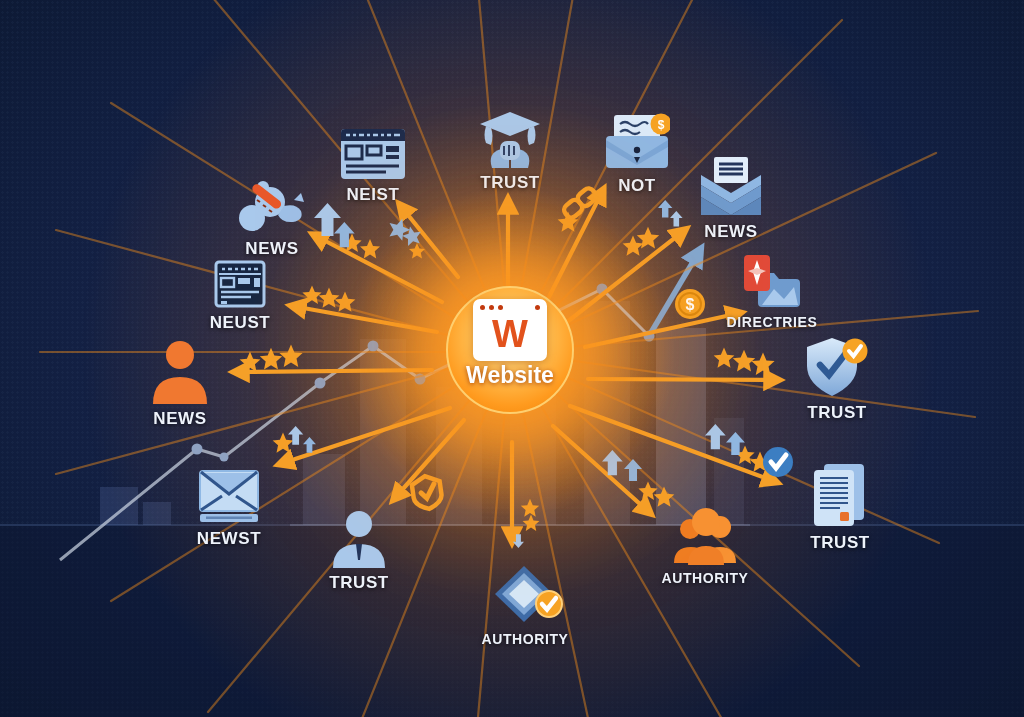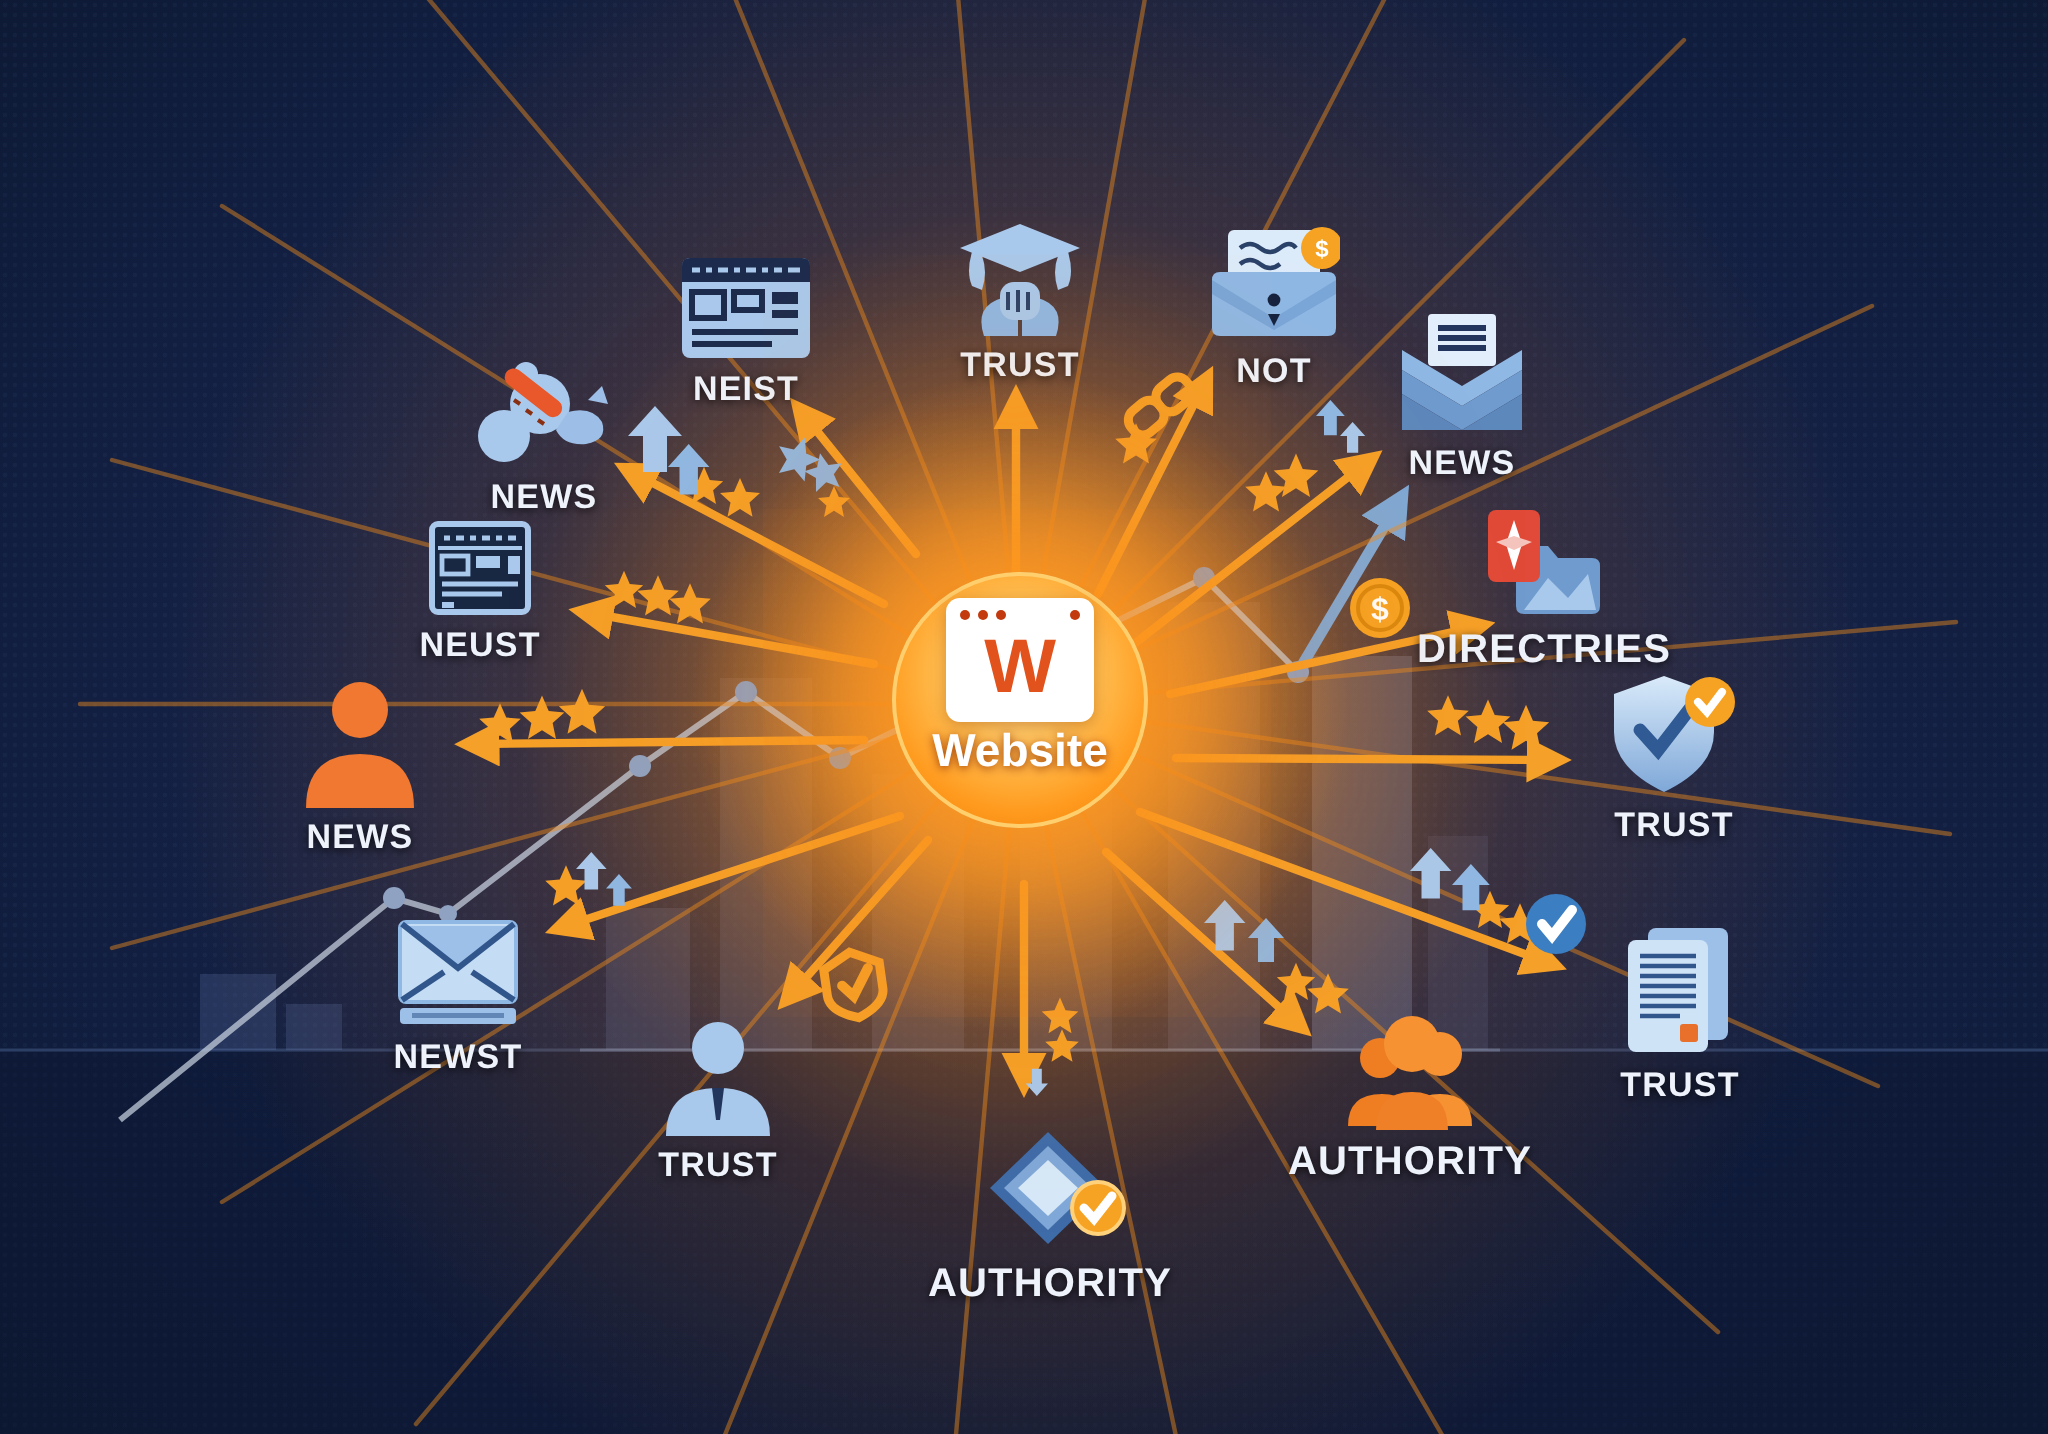--- a/index.html
+++ b/index.html
@@ -10,21 +10,21 @@
   }
   .noise{position:absolute;inset:0;pointer-events:none;
     background-image:radial-gradient(rgba(140,170,230,0.045) 1px, transparent 1.3px);
     background-size:5px 5px;}
   .backdrop{position:absolute;left:0;top:0;}
   .node{position:absolute;display:flex;flex-direction:column;align-items:center;gap:5px;width:150px;}
   .node .label{
     color:#eef3fb;font-size:17px;font-weight:700;letter-spacing:.6px;
     text-shadow:0 1px 4px rgba(0,0,0,.75);white-space:nowrap;
   }
-  .node.sm .label{font-size:20px;}
+  .node.sm .label{font-size:14px;}
   
   .hub{
     position:absolute;left:446px;top:286px;width:128px;height:128px;border-radius:50%;
     display:flex;flex-direction:column;align-items:center;justify-content:flex-start;
     background:radial-gradient(circle at 50% 40%, #ffe2a0 0%, #ffc054 38%, #ff9b1f 70%, #f07e04 100%);
     border:2px solid #ffcf6e;box-sizing:border-box;
     box-shadow:0 0 55px 22px rgba(255,150,30,.75), 0 0 150px 70px rgba(255,125,20,.38);
   }
   .hub .win{
     margin-top:11px;width:74px;height:62px;background:#ffffff;border-radius:7px;
@@ -335,21 +335,21 @@
 
   <div class="node" style="left:284px;top:510px;">
     <svg width="60" height="58" viewBox="0 0 60 58">
       <circle cx="30" cy="14" r="13" fill="#a9c9ec"></circle>
       <path d="M4,58 q0,-24 26,-24 q26,0 26,24 Z" fill="#a9c9ec"></path>
       <polygon points="27,34 33,34 31,50 29,50" fill="#22355c"></polygon>
     </svg>
     <div class="label">TRUST</div>
   </div>
 
-  <div class="node" style="left:154px;top:458px;">
+  <div class="node" style="left:154px;top:468px;">
     <svg width="64" height="56" viewBox="0 0 64 56">
       <rect x="3" y="3" width="58" height="40" rx="3" fill="#c4dcf4" stroke="#8fb8e4" stroke-width="2"></rect>
       <polygon points="5,5 59,5 32,26" fill="#9dc0e8"></polygon>
       <path d="M4,4 L32,26 L60,4 M4,42 L25,28 M60,42 L39,28" stroke="#31568c" stroke-width="3" fill="none"></path>
       <rect x="3" y="46" width="58" height="8" rx="2" fill="#9dc0e8"></rect>
       <rect x="9" y="48.5" width="46" height="2.5" fill="#31568c" opacity="0.55"></rect>
     </svg>
     <div class="label">NEWST</div>
   </div>
 

